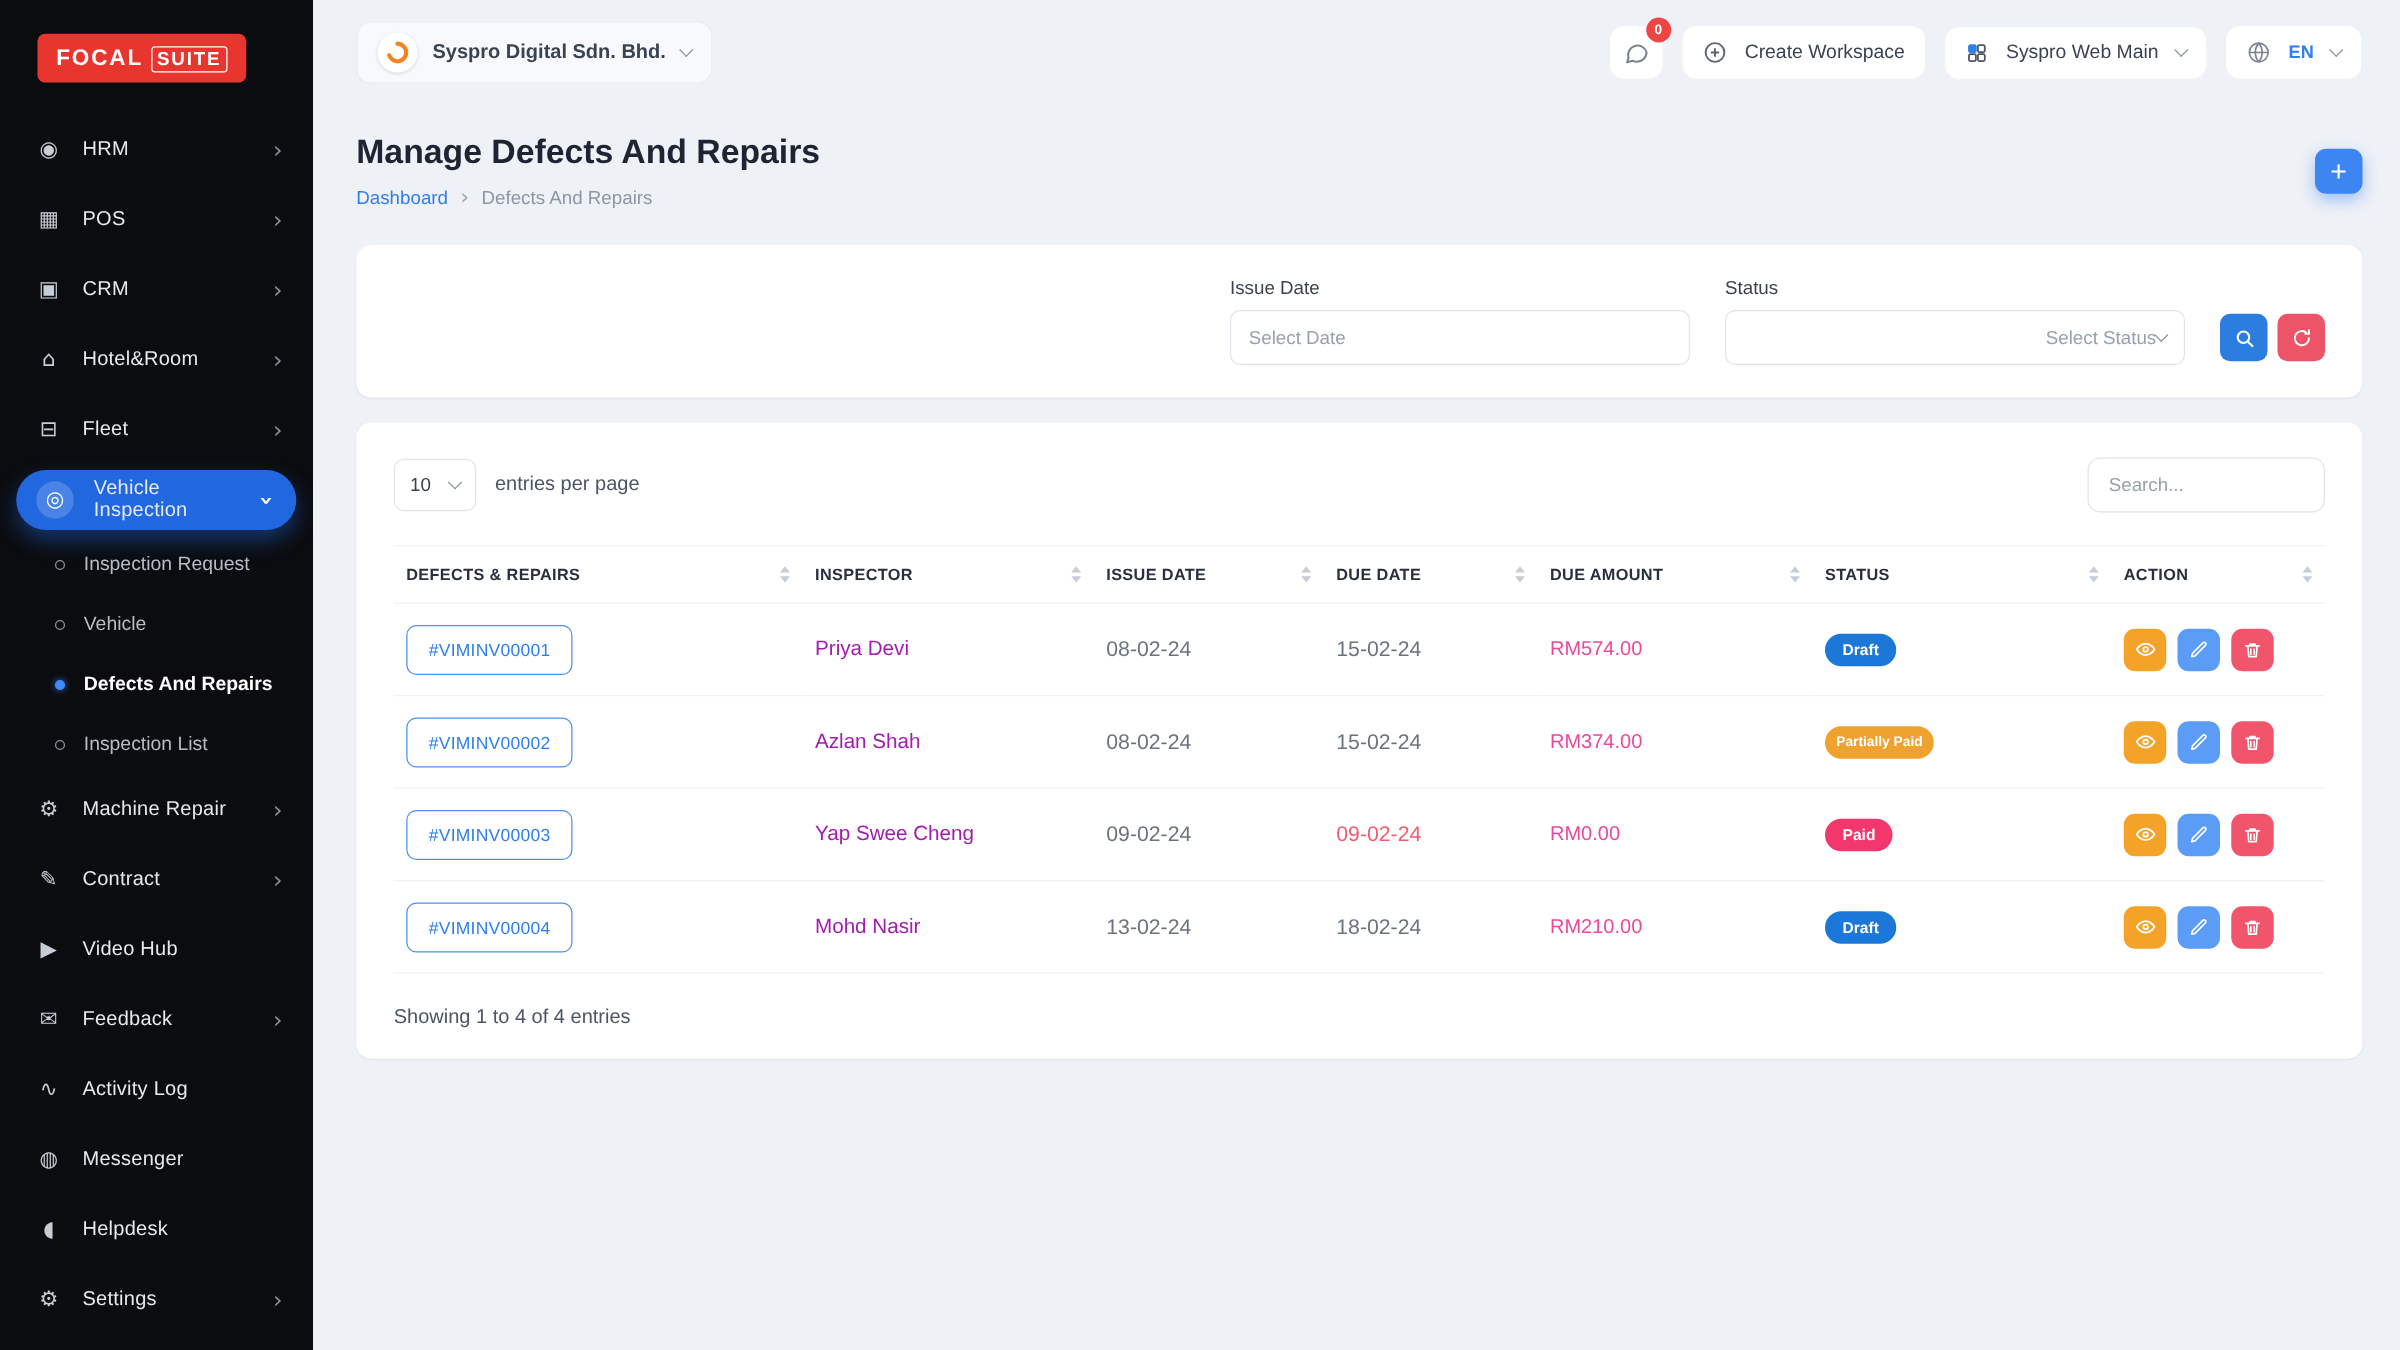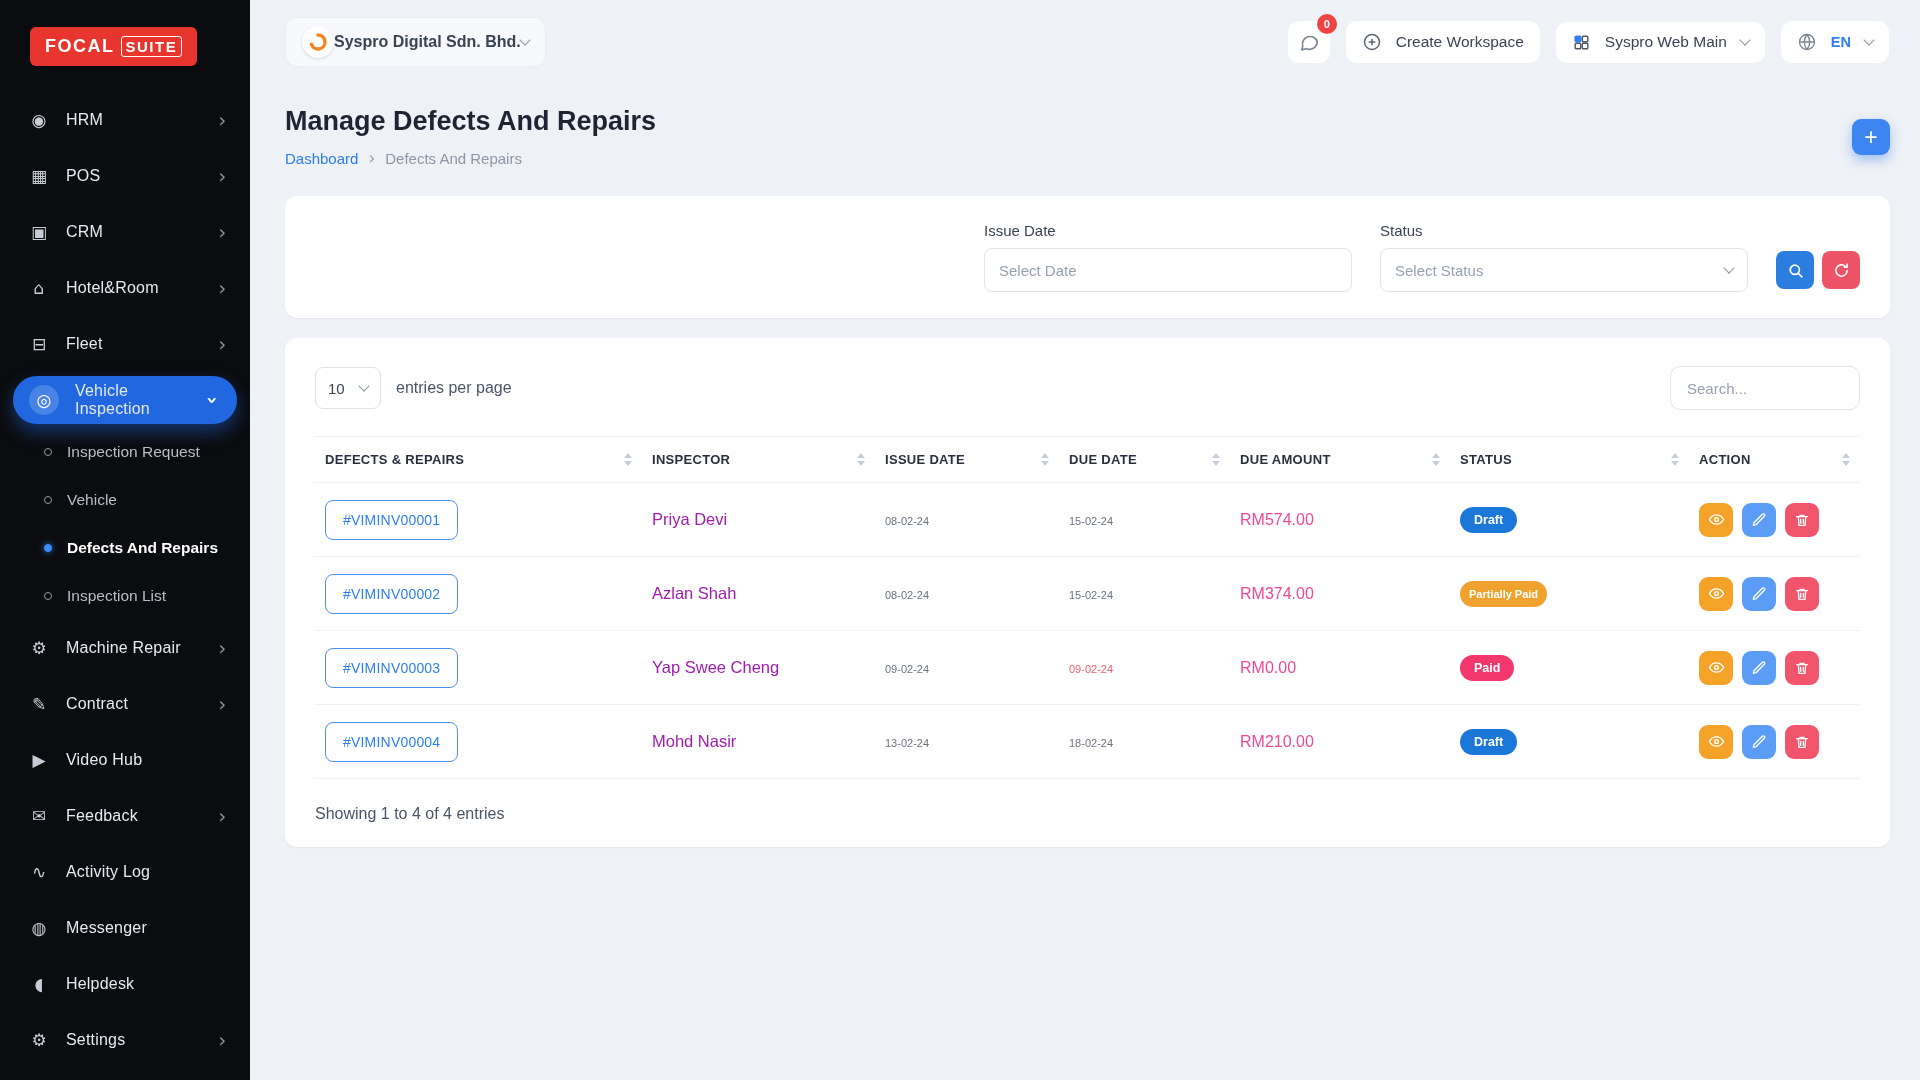--- a/index.html
+++ b/index.html
@@ -46,21 +46,21 @@
   }
   .dot { width:8px; height:8px; border:1.6px solid #8f96a1; border-radius:50%; flex:0 0 auto; }
   .s-sub-item.active { color:#ffffff; font-weight:700; }
   .s-sub-item.active .dot { border-color:#3f8cff; background:#3f8cff; box-shadow:0 0 6px rgba(63,140,255,.8); }
 
   
   .main { margin-left:250px; padding:0 30px 0 35px; }
 
   .topbar { height:84px; display:flex; align-items:center; justify-content:space-between; }
   .ws-pill {
-    display:flex; align-items:center; background:#f7f9fc;
+    display:flex; align-items:center; gap:12px; background:#f7f9fc;
     border:1px solid #e9edf3; border-radius:12px; padding:8px 16px; cursor:pointer;
   }
   .ws-logo { width:32px; height:32px; border-radius:50%; background:#fff; box-shadow:0 1px 3px rgba(16,24,40,.15);
     display:flex; align-items:center; justify-content:center; }
   .ws-name { font-size:16px; color:#3a4354; font-weight:600; }
   .caret { display:inline-block; width:8px; height:8px; border-right:1.8px solid #8a94a4; border-bottom:1.8px solid #8a94a4;
     transform:rotate(45deg); margin-top:-4px; }
   .top-right { display:flex; align-items:center; gap:14px; }
   .icon-btn { position:relative; width:44px; height:44px; background:#fff; border:1px solid #eef1f5; border-radius:12px;
     display:flex; align-items:center; justify-content:center; cursor:pointer; }
@@ -83,21 +83,21 @@
 
   .filter-card { margin-top:28px; padding:26px 30px; display:flex; justify-content:flex-end; align-items:flex-end; gap:28px; }
   .field { width:368px; display:flex; flex-direction:column; gap:9px; }
   .field-label { font-size:15px; color:#3a4354; font-weight:500; }
   .text-input, .select-box {
     height:44px; border:1px solid #dfe4ec; border-radius:8px; padding:0 14px;
     font-size:15px; color:#3a4354; background:#fff; width:100%;
     font-family:"Liberation Sans", sans-serif;
   }
   .text-input::placeholder { color:#98a1b1; }
-  .select-box { display:flex; align-items:center; justify-content:space-between; color:#98a1b1; cursor:pointer; }
+  .select-box { display:flex; align-items:center; justify-content:flex-end; color:#98a1b1; cursor:pointer; }
   .btn-row { display:flex; gap:8px; margin-bottom:3px; }
   .sq-btn { width:38px; height:38px; border:none; border-radius:8px; display:flex; align-items:center; justify-content:center; cursor:pointer; }
   .search-btn { background:#2b7de0; }
   .reset-btn { background:#ee5468; }
 
   .table-card { margin-top:20px; padding:28px 30px 24px; }
   .controls { display:flex; justify-content:space-between; align-items:center; margin-bottom:26px; }
   .page-size { display:flex; align-items:center; gap:15px; }
   .ps-select { width:66px; height:42px; border:1px solid #dfe4ec; border-radius:8px; padding:0 12px;
     display:flex; align-items:center; justify-content:space-between; font-size:15px; color:#3a4354; cursor:pointer; }
@@ -111,21 +111,21 @@
   .th-wrap { display:flex; align-items:center; justify-content:space-between; }
   .th-text { font-size:13px; font-weight:700; color:#28303f; letter-spacing:.3px; text-align:left; }
   .sort { display:inline-flex; flex-direction:column; gap:3px; margin-left:8px; }
   .sort i { width:0; height:0; border-left:4.5px solid transparent; border-right:4.5px solid transparent; display:block; }
   .sort .up { border-bottom:5.5px solid #c6cdd9; }
   .sort .down { border-top:5.5px solid #c6cdd9; }
   tbody td { height:74px; padding:0 10px; border-bottom:1px solid #f0f2f6; vertical-align:middle; }
   .ref-btn { border:1px solid #4f91f0; color:#2d7ef0; background:#fff; border-radius:8px; padding:11px 17px;
     font-size:14px; font-weight:500; letter-spacing:.2px; cursor:pointer; font-family:"Liberation Sans", sans-serif; }
   .inspector { color:#a21caf; font-weight:500; font-size:16.5px; }
-  .date { color:#6b7280; font-size:11px; }
+  .date { color:#6b7280; font-size:17px; }
   .date.overdue { color:#f25c6e; }
   .amount { color:#ec4899; font-weight:500; font-size:16px;text-align:center; }
   .badge { display:inline-block; padding:6px 14px; border-radius:14px; color:#fff; font-size:12.5px; font-weight:600; white-space:nowrap; }
   .badge.draft { background:#1b78d8; }
   .badge.partial { background:#f0a22e; font-size:11px; padding:7px 9px; }
   .badge.paid { background:#f2376c; }
   .actions { display:flex; gap:9px; }
   .act { width:34px; height:34px; border:none; border-radius:9px; display:flex; align-items:center; justify-content:center; cursor:pointer; }
   .act.view { background:#f5a228; }
   .act.edit { background:#5b9cf6; }

